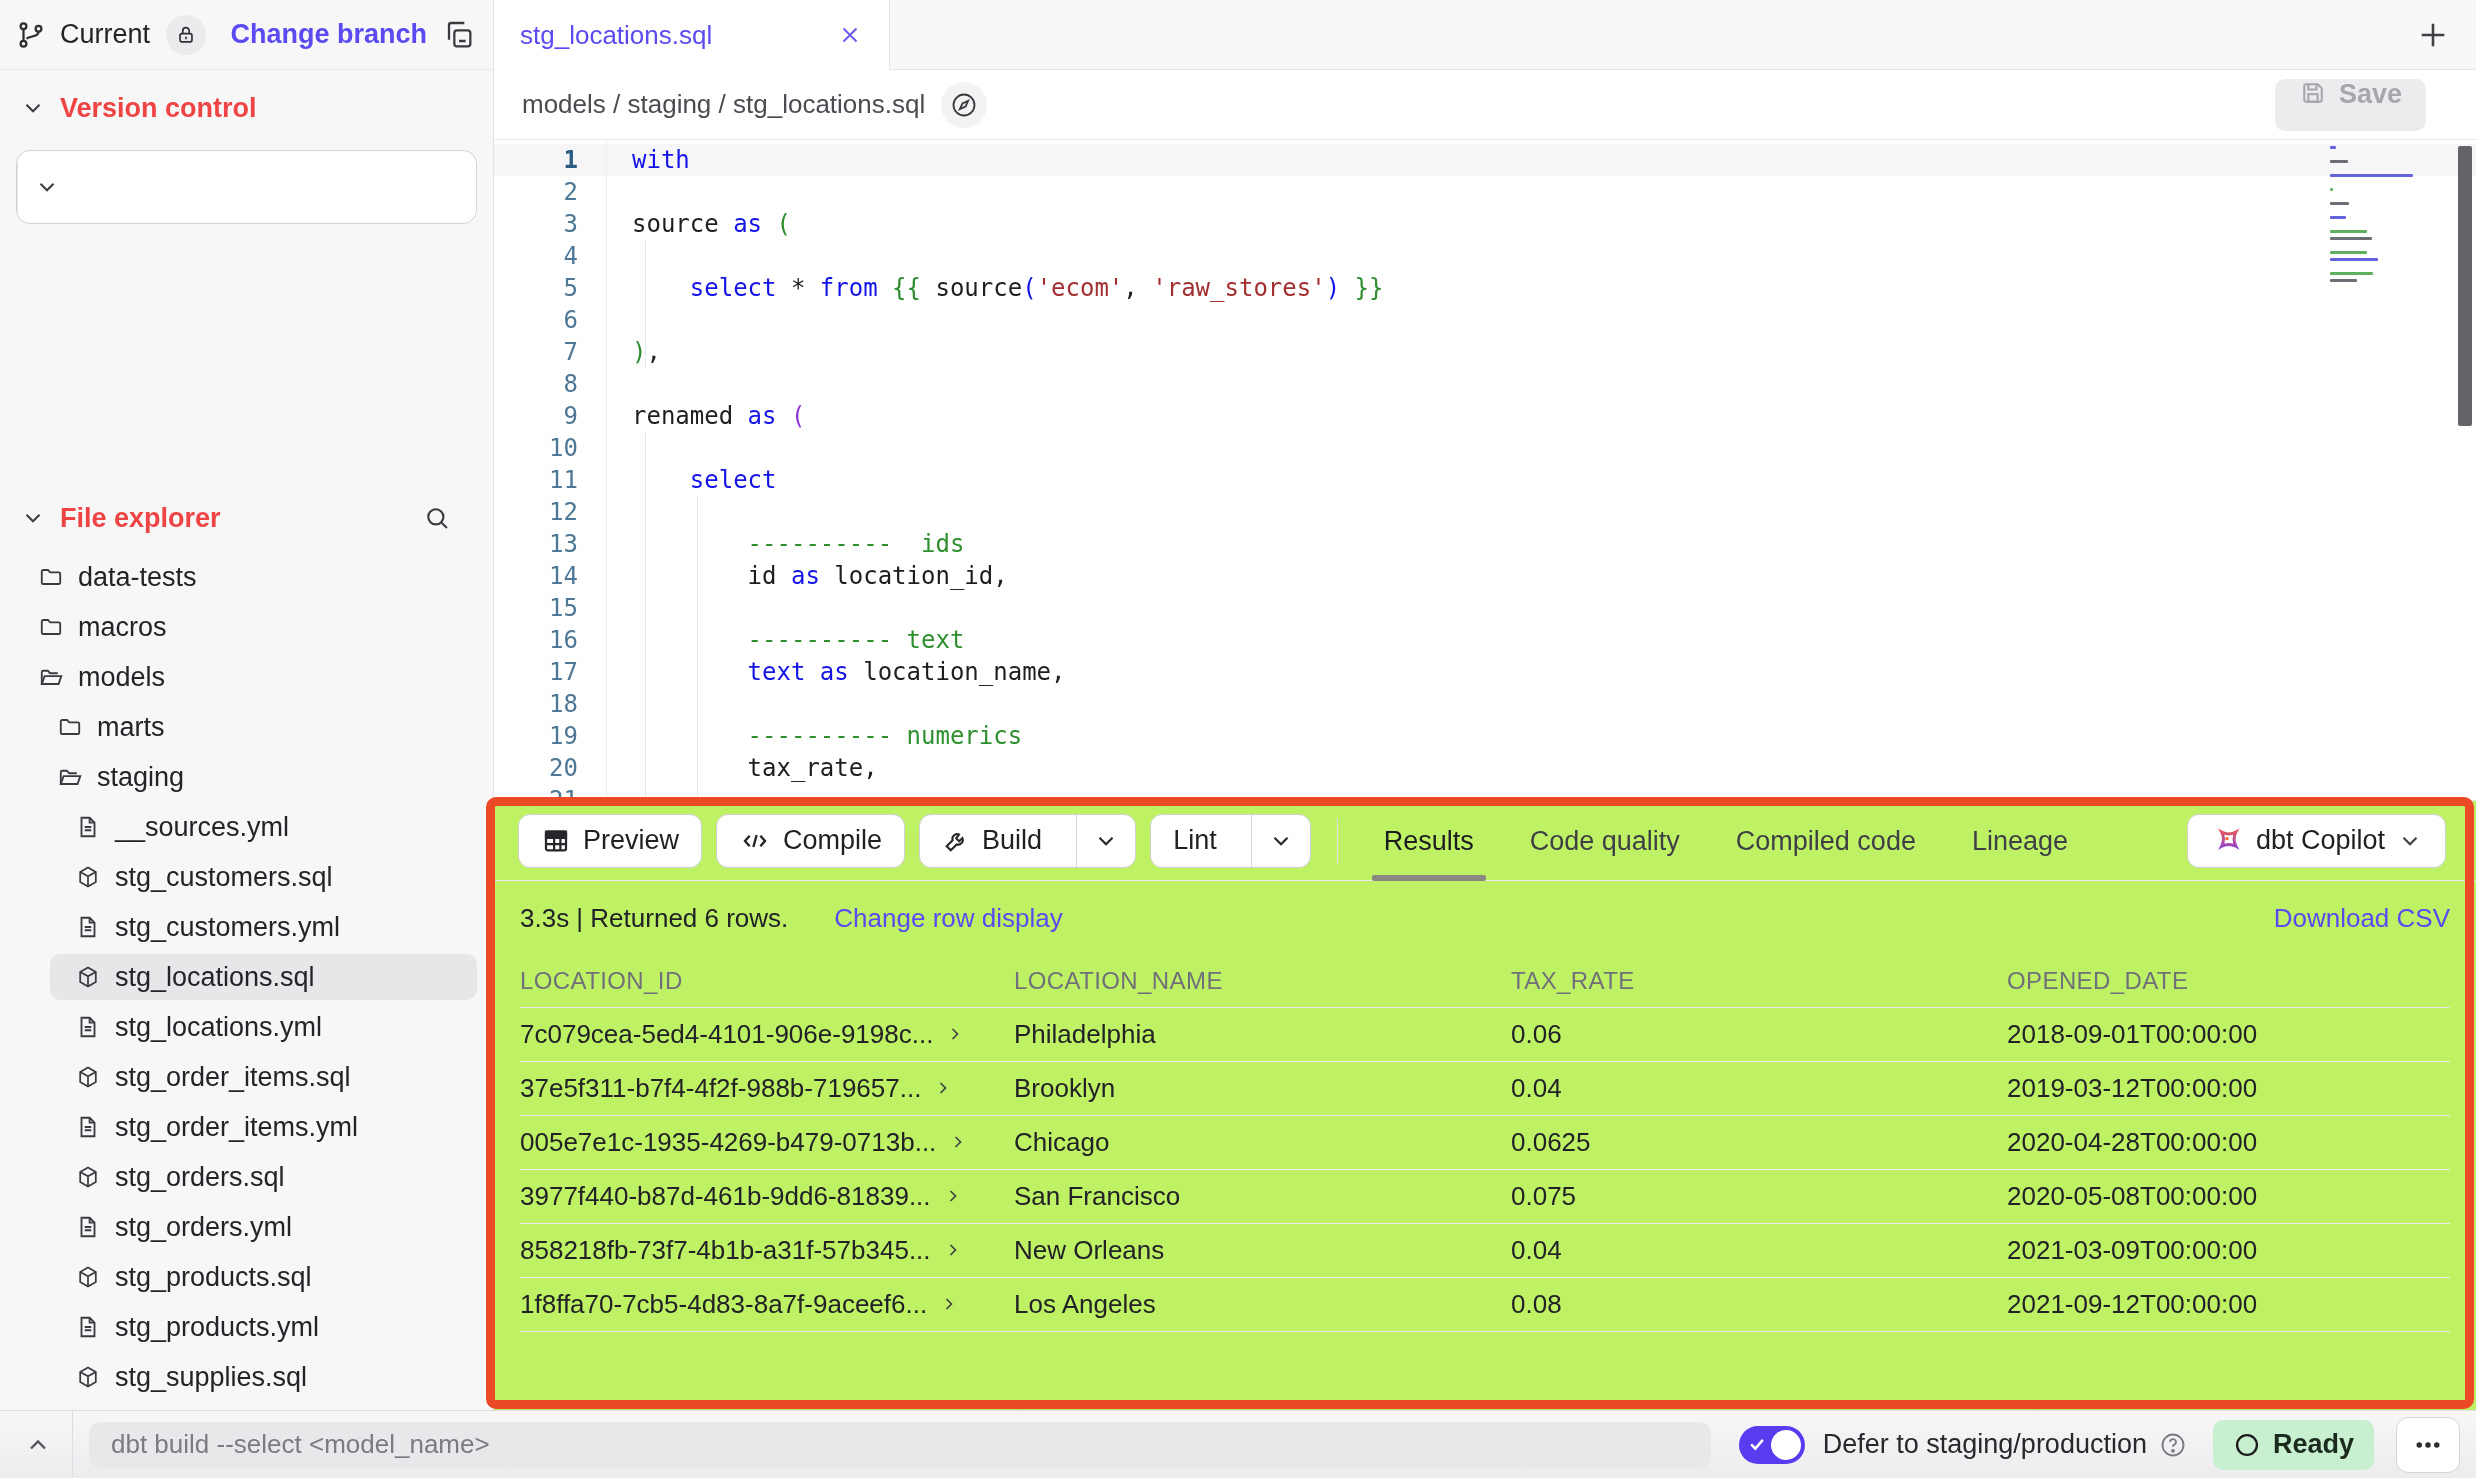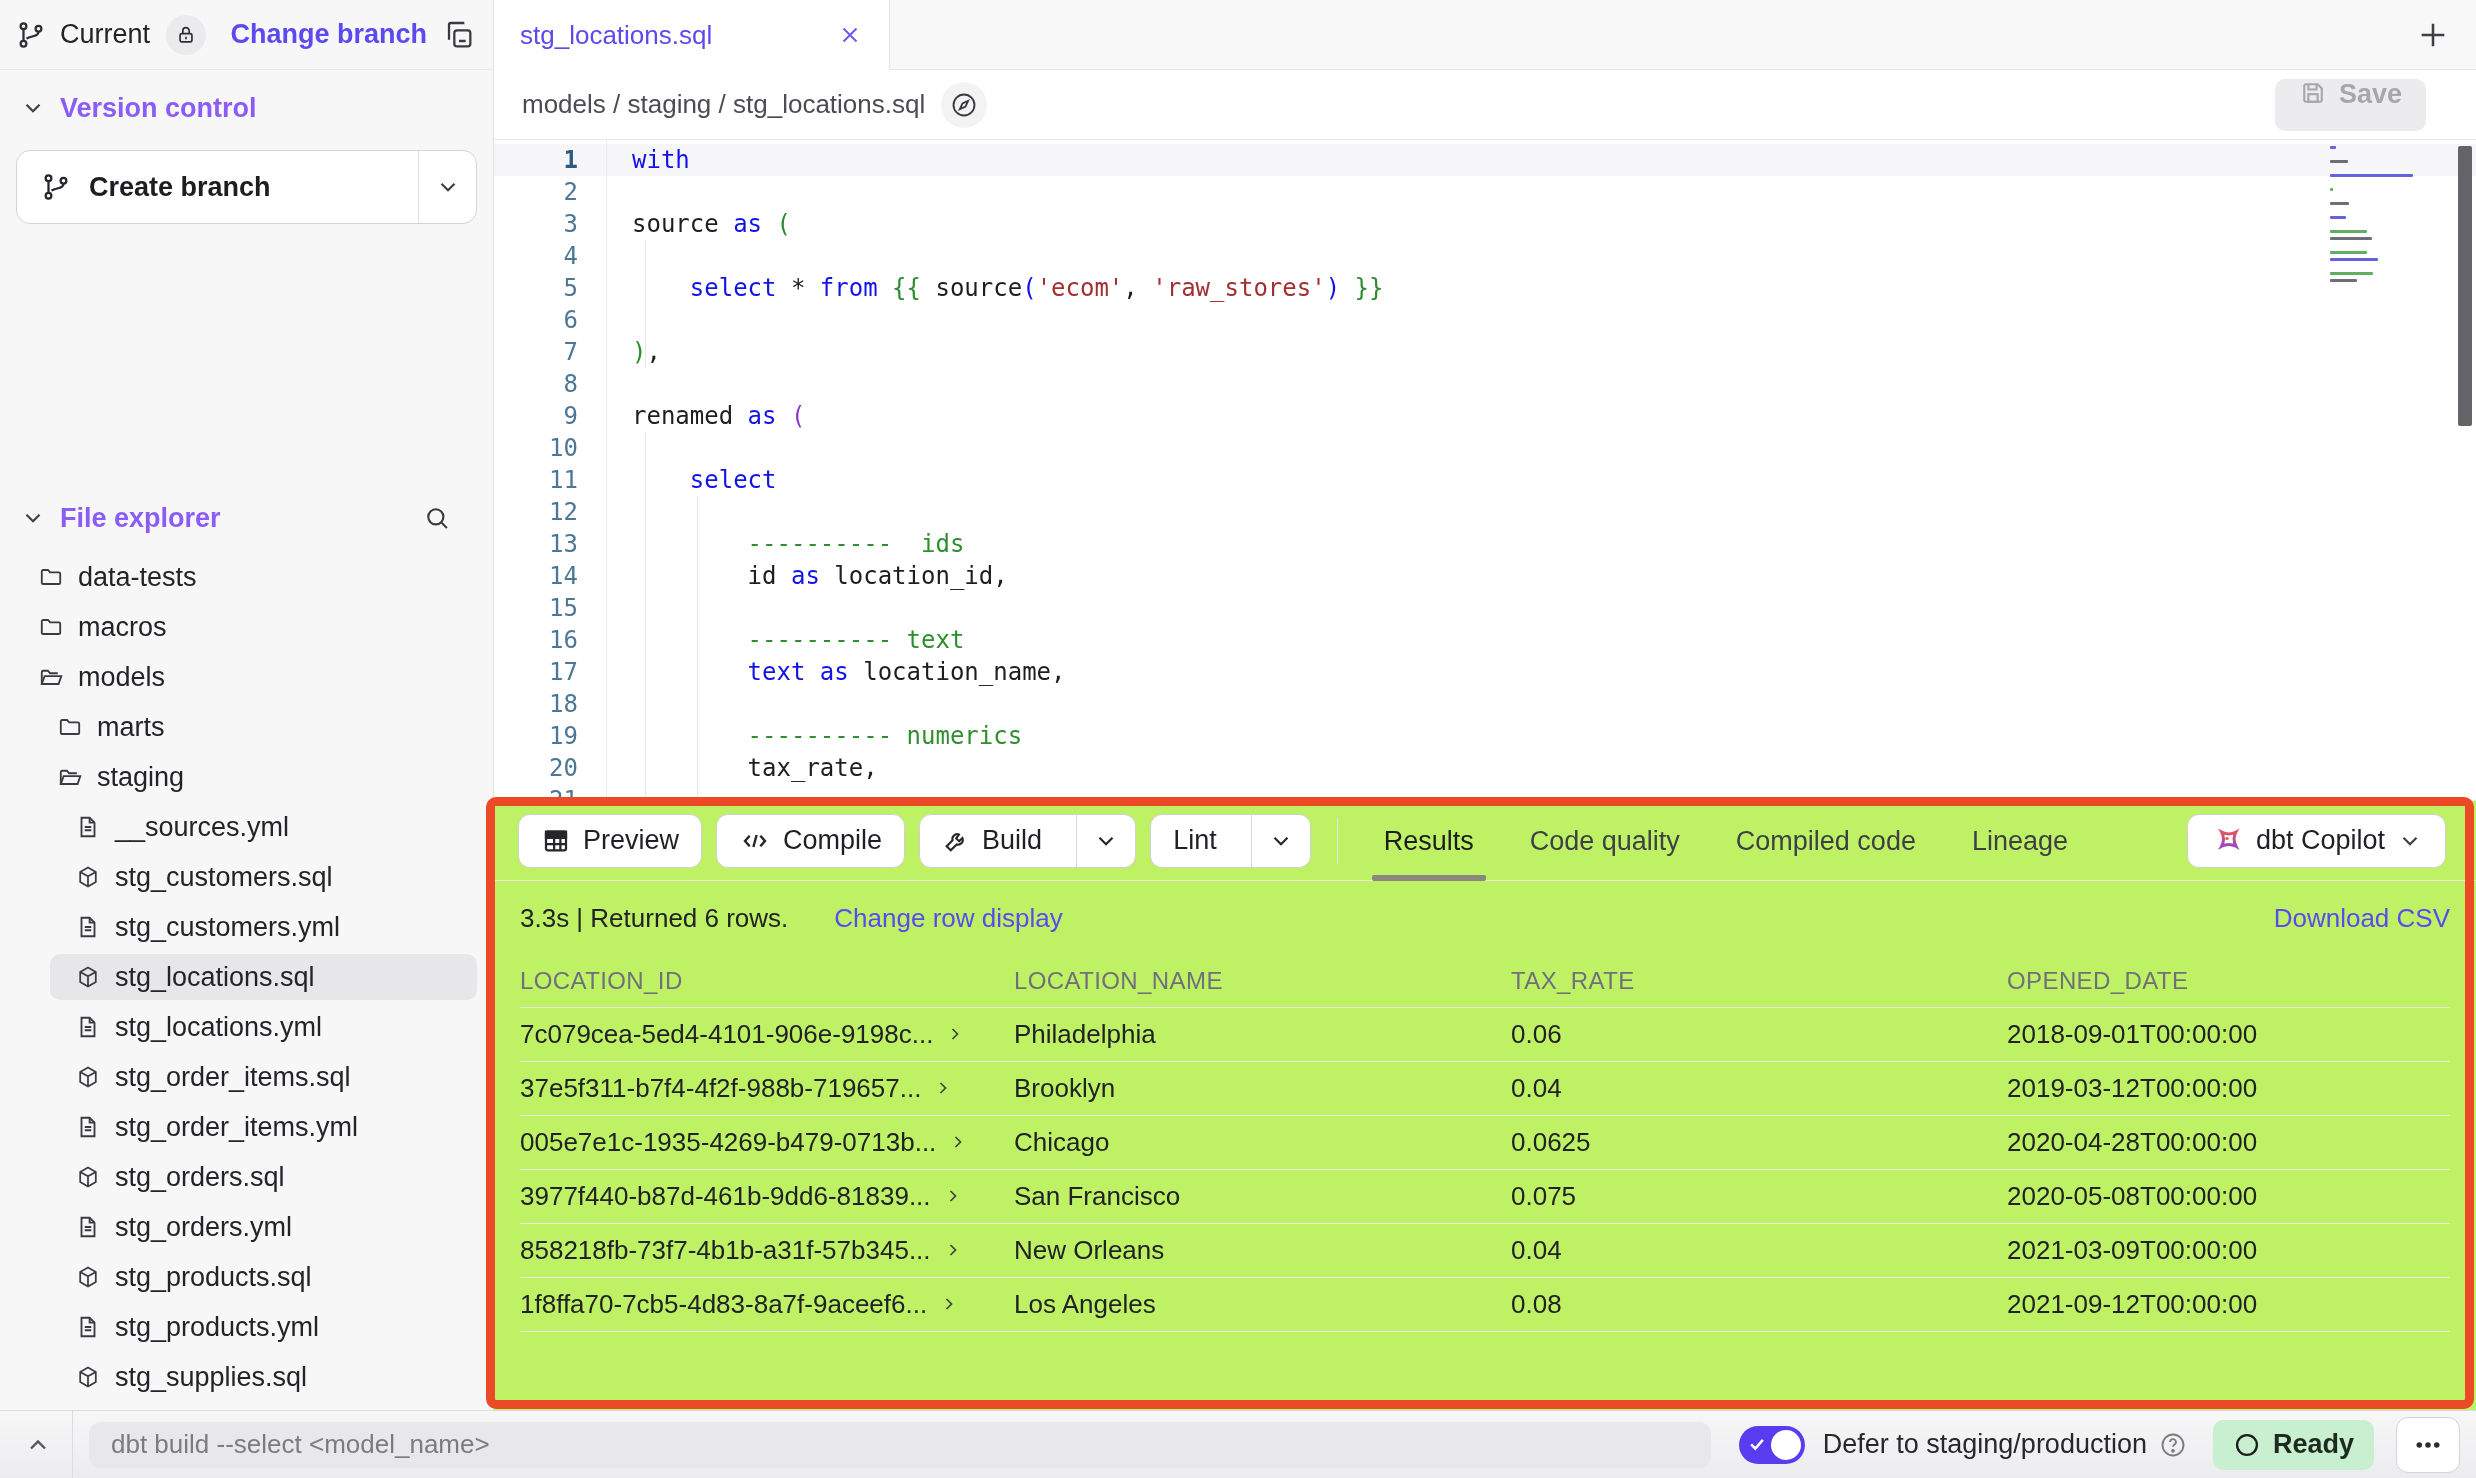--- a/index.html
+++ b/index.html
@@ -13,21 +13,21 @@
   .main{flex:1;display:flex;min-height:0}
 
   
   .sidebar{width:494px;min-width:494px;background:#f7f7f8;border-right:1px solid #e3e3e7;display:flex;flex-direction:column;overflow:hidden}
   .vc-strip{height:70px;min-height:70px;display:flex;align-items:center;padding:0 16px;border-bottom:1px solid #e9e9ec}
   .vc-strip .branch-name{margin-left:14px;font-size:27px;font-weight:500;color:#232328}
   .lock-pill{margin-left:16px;width:40px;height:40px;border-radius:50%;background:#ebebee;display:flex;align-items:center;justify-content:center;color:#2e2e33}
   .change-branch{margin-left:auto;margin-right:16px;font-size:27px;font-weight:600;color:#5a4af0;cursor:pointer}
   .copy-btn{color:#3a3a40}
 
-  .sec-head{display:flex;align-items:center;height:56px;padding:0 20px;gap:14px;font-size:27px;font-weight:700;color:#8b5cf6}
+  .sec-head{display:flex;align-items:center;height:56px;padding:0 20px;gap:14px;font-size:27px;font-weight:700;color:#ef4444}
   .vc-section{padding-top:10px}
   .create-branch{margin:14px 16px 0;height:74px;display:flex;background:#fff;border:1px solid #d3d3d8;border-radius:14px;overflow:hidden}
   .cb-main{flex:1;display:flex;align-items:center;gap:18px;padding:0 24px;font-size:27px;font-weight:600;color:#1d1d22;cursor:pointer}
   .cb-chev{width:58px;border-left:1px solid #e2e2e6;display:flex;align-items:center;justify-content:center;color:#3f3f46;cursor:pointer}
 
   .fe-section{margin-top:266px;flex:1;min-height:0;display:flex;flex-direction:column}
   .fe-head .search{margin-left:auto;margin-right:22px;color:#3a3a40}
   .file-list{flex:1;overflow:hidden;padding-top:6px}
   .frow{position:relative;height:50px;display:flex;align-items:center;gap:14px;font-size:27px;color:#232328;cursor:pointer}
   .frow>*{position:relative;z-index:1}
@@ -146,31 +146,20 @@
       <div class="vc-section">
         <div class="sec-head">
           <span class="icon" style="width:26px;height:26px;color:#3f3f46">
             <svg viewBox="0 0 24 24" fill="none" stroke="currentColor" stroke-width="2">
                 <polyline points="6 9 12 15 18 9"></polyline>
               </svg>
           </span>
           <span>Version control</span>
         </div>
         <div class="create-branch">
-          <span class="cb-main">
-            <span class="icon" style="width:30px;height:30px;color:#26262b">
-              <svg viewBox="0 0 24 24" fill="none" stroke="currentColor" stroke-width="1.8">
-                  <circle cx="6" cy="5" r="2.3"></circle>
-                  <circle cx="6" cy="19" r="2.3"></circle>
-                  <circle cx="18" cy="7" r="2.3"></circle>
-                  <path d="M6 7.3v9.4M18 9.3c0 4.2-6 3.2-9.6 5.6"></path>
-                </svg>
-            </span>
-            <span>Create branch</span>
-          </span>
           <span class="cb-chev">
             <span class="icon" style="width:26px;height:26px">
               <svg viewBox="0 0 24 24" fill="none" stroke="currentColor" stroke-width="2">
                   <polyline points="6 9 12 15 18 9"></polyline>
                 </svg>
             </span>
           </span>
         </div>
       </div>
 

